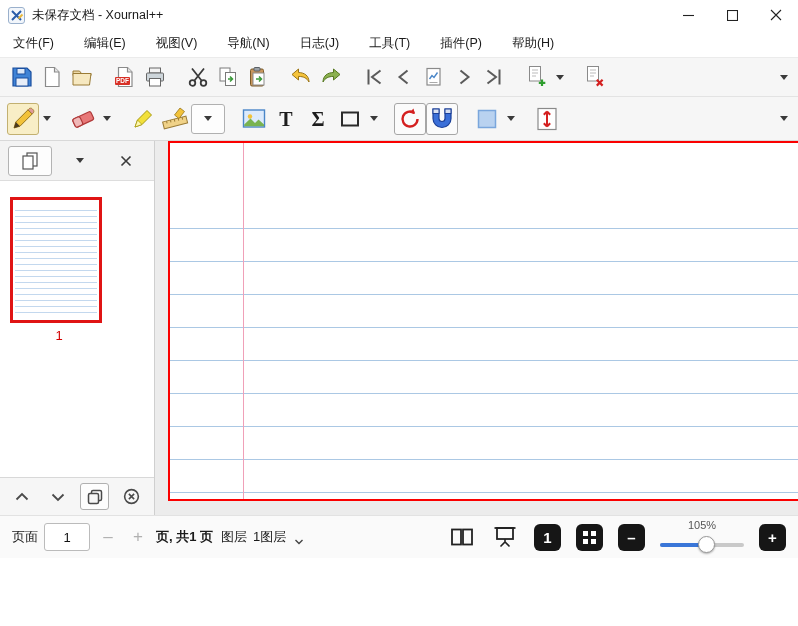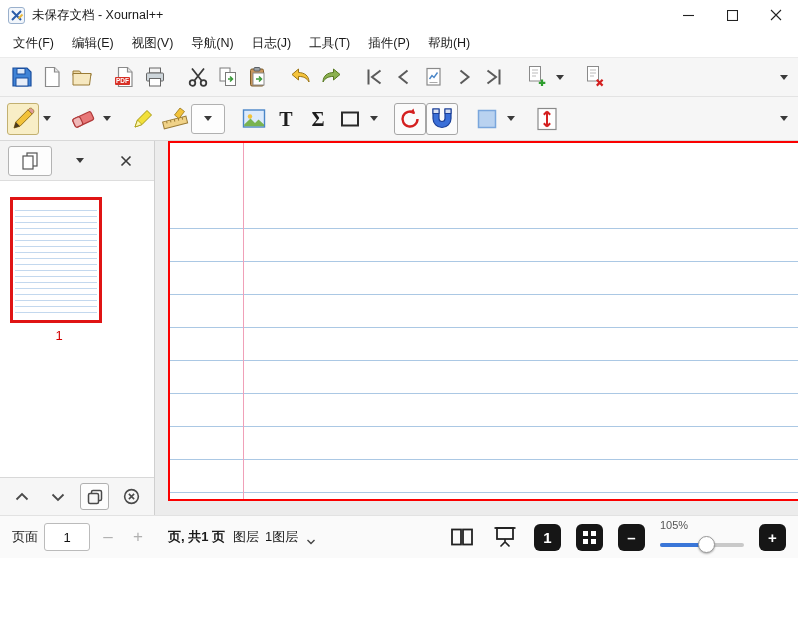--- a/index.html
+++ b/index.html
@@ -8,21 +8,21 @@
   .app{width:798px;height:558px;display:flex;flex-direction:column;background:#fff;}
 
   
   .titlebar{height:30px;flex:0 0 auto;display:flex;align-items:center;padding-left:8px;background:#fff;}
   .app-icon{width:17px;height:17px;margin-right:7px;display:flex;}
   .title-text{font-size:12.5px;}
   .win-controls{margin-left:auto;display:flex;height:100%;}
   .win-btn{width:44px;height:100%;display:flex;align-items:center;justify-content:center;}
 
   
-  .menubar{height:27px;flex:0 0 auto;display:flex;align-items:center;background:#fff;padding-left:4px;}
+  .menubar{height:27px;flex:0 0 auto;display:flex;align-items:center;background:#fff;padding-left:4px;gap:12px;}
   .menu-item{padding:3px 9px;font-size:12.5px;cursor:default;}
 
   
   .toolbar{background:#f6f6f6;display:flex;align-items:center;padding:0 7px;flex:0 0 auto;}
   .toolbar1{height:40px;border-top:1px solid #ebebeb;border-bottom:1px solid #e3e3e3;}
   .toolbar2{height:44px;border-bottom:1px solid #d8d8d8;}
   .tbtn{width:30px;height:30px;display:flex;align-items:center;justify-content:center;border-radius:3px;flex:0 0 auto;position:relative;}
   .tbtn2{width:32px;height:32px;}
   .tbtn svg{display:block;}
   .icon{display:flex;align-items:center;justify-content:center;}
@@ -56,29 +56,29 @@
   
   .canvas{flex:1;position:relative;background:#ececec;min-width:0;}
   .page{position:absolute;left:13px;right:0;top:0;bottom:14px;background:#fff;border-left:2px solid #fb0000;border-top:2px solid #fb0000;border-bottom:2px solid #fb0000;overflow:hidden;}
   .page-lines{position:absolute;left:0;right:0;top:85px;bottom:0;background:repeating-linear-gradient(to bottom,#abc8e4 0 1px,transparent 1px 33px);}
   .page-margin{position:absolute;left:73px;top:0;bottom:0;width:1px;background:#f0a0b8;}
 
   
   .statusbar{height:43px;flex:0 0 auto;background:#fafafa;border-top:1px solid #e2e2e2;display:flex;align-items:center;padding:0 12px;gap:6px;font-size:13px;}
   .page-input{width:46px;height:28px;border:1px solid #bbb;border-radius:3px;text-align:center;font-size:13px;background:#fff;font-family:inherit;color:#111;}
   .step-btn{width:24px;height:28px;display:flex;align-items:center;justify-content:center;color:#b0b0b0;font-size:17px;}
-  .total-label{font-weight:700;margin-left:12px;}
+  .total-label{font-weight:700;margin-left:0;}
   .layer-label{margin-left:2px;}
   .layer-value{font-weight:400;}
   .layer-dd{margin-left:2px;display:flex;align-items:flex-end;height:18px;}
   .sb-right{margin-left:auto;display:flex;align-items:center;gap:15px;}
   .flat-ibtn{width:28px;height:28px;display:flex;align-items:center;justify-content:center;}
   .dark-btn{width:27px;height:27px;background:#161616;border-radius:6px;color:#fff;display:flex;align-items:center;justify-content:center;font-size:15px;font-weight:700;}
   .zoom-wrap{position:relative;width:84px;height:43px;flex:0 0 auto;}
-  .zoom-label{position:absolute;top:3px;width:100%;color:#555;font-size:11px;}
+  .zoom-label{position:absolute;top:3px;width:100%;text-align:center;color:#555;font-size:11px;}
   .zoom-track{position:absolute;left:0;right:0;top:27px;height:4px;background:#c9c9c9;border-radius:2px;}
   .zoom-fill{position:absolute;left:0;top:27px;height:4px;width:46px;background:#3a76d8;border-radius:2px;}
   .zoom-handle{position:absolute;left:38px;top:20px;width:17px;height:17px;background:#fff;border:1px solid #999;border-radius:50%;box-shadow:0 1px 2px rgba(0,0,0,.3);}
 </style>
 </head>
 <body>
 
 <div class="app">
 
   <div class="titlebar">

